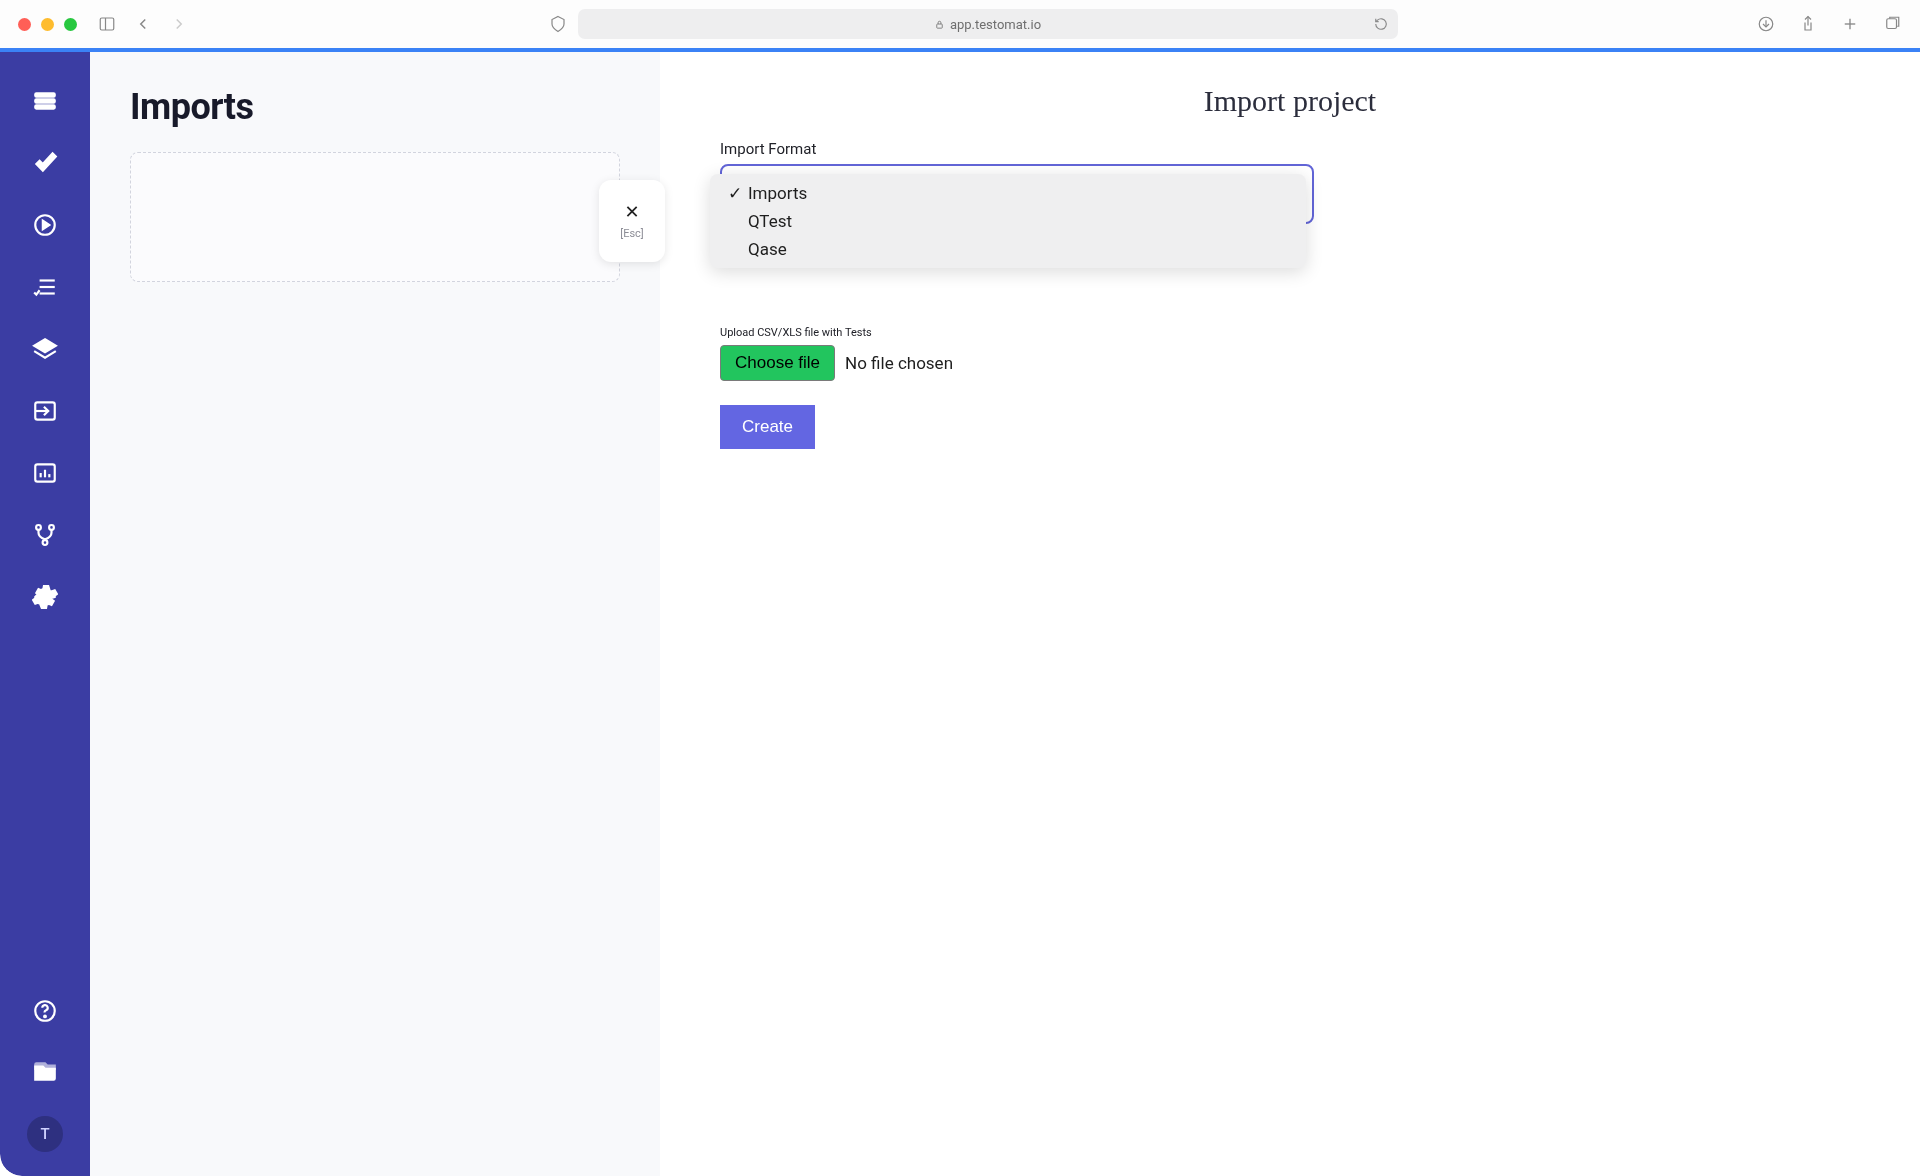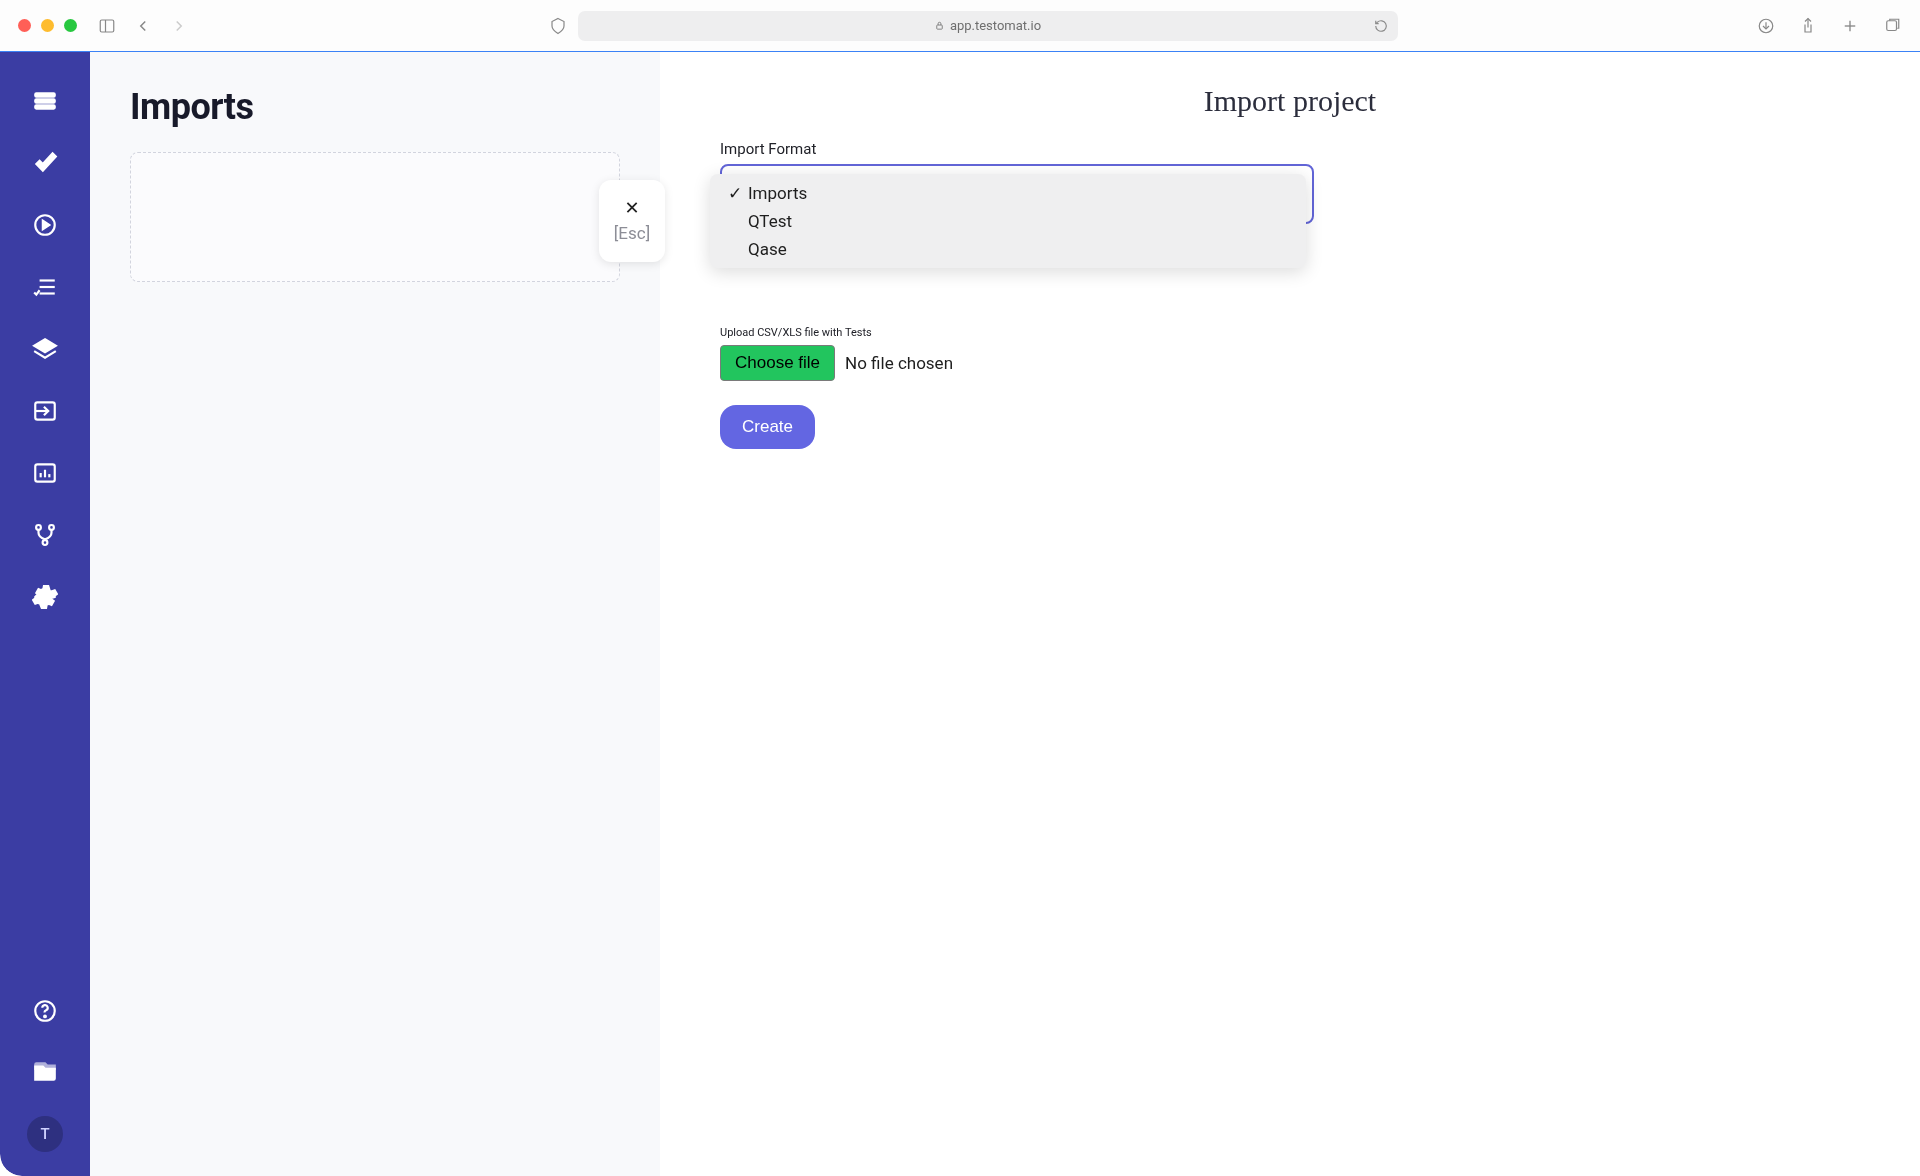--- a/index.html
+++ b/index.html
@@ -1,19 +1,19 @@
 <!DOCTYPE html>
 <html><head>
 <meta charset="utf-8">
 <style>
 * { margin: 0; padding: 0; box-sizing: border-box; }
 body { font-family: -apple-system, BlinkMacSystemFont, "Segoe UI", Roboto, sans-serif; background: #fff; width: 1920px; height: 1176px; position: relative; overflow: hidden; }
 
 
-.browser-chrome { height: 52px; background: #fdfdfd; border-bottom: 1px solid #3b82f6; display: flex; align-items: center; padding: 0 18px; gap: 10px; }
+.browser-chrome { height: 52px; background: #fdfdfd; border-bottom: 4px solid #3b82f6; display: flex; align-items: center; padding: 0 18px; gap: 10px; }
 .traffic-lights { display: flex; gap: 10px; margin-right: 10px; }
 .tl { width: 13px; height: 13px; border-radius: 50%; }
 .tl.red { background: #ff5f57; }
 .tl.yellow { background: #febc2e; }
 .tl.green { background: #28c840; }
 .chrome-icon { width: 20px; height: 20px; display: flex; align-items: center; justify-content: center; color: #888; }
 .chrome-icon svg { width: 18px; height: 18px; }
 .chrome-spacer-left { flex: 0 0 auto; display: flex; gap: 16px; align-items: center; margin-right: auto; }
 .url-area { flex: 0 0 auto; display: flex; align-items: center; gap: 10px; }
 .address-bar { width: 820px; height: 30px; background: #eeeeef; border-radius: 7px; display: flex; align-items: center; justify-content: center; font-size: 13px; color: #6f6f6f; position: relative; }
@@ -33,35 +33,35 @@
 .avatar { width: 36px; height: 36px; border-radius: 50%; background: #2e3080; color: #d0d2ff; display: flex; align-items: center; justify-content: center; font-size: 15px; font-weight: 500; }
 
 
 .left-panel { width: 570px; background: #f8f9fb; padding: 34px 40px; position: relative; }
 .page-title { font-size: 36px; font-weight: 700; color: #181a2a; letter-spacing: -0.5px; }
 .dashed-box { margin-top: 24px; border: 1px dashed #d2d4de; border-radius: 8px; height: 130px; width: 100%; background: #fbfbfd; }
 
 
 .close-float { position: absolute; left: 599px; top: 128px; width: 66px; height: 82px; background: #fff; border-radius: 12px; box-shadow: 0 2px 10px rgba(0,0,0,0.1); display: flex; flex-direction: column; align-items: center; justify-content: center; gap: 6px; z-index: 5; }
 .close-x { font-size: 18px; color: #1f1f1f; line-height: 1; }
-.close-esc { font-size: 17px; color: #8c8d96; }
+.close-esc { font-size: 11px; color: #8c8d96; }
 
 
 .right-panel { flex: 1; background: #fff; padding: 32px 60px; position: relative; }
 .modal-title { font-size: 30px; font-weight: 500; color: #2b2d3c; text-align: center; margin-bottom: 22px; font-family: Liberation Serif, serif; }
 .field-label { font-size: 15px; color: #212229; margin-bottom: 6px; }
 .select-box { width: 594px; height: 60px; border: 2px solid #6265d7; border-radius: 8px; background: #fff; position: relative; }
 .dropdown { position: absolute; top: 100%; margin-top: -48px; left: -12px; width: 596px; background: #efeff0; border-radius: 8px; box-shadow: 0 4px 18px rgba(0,0,0,0.14); z-index: 20; padding: 5px 0; }
 .dropdown-item { padding: 4px 18px; font-size: 17px; color: #1e1e1e; cursor: pointer; display: flex; align-items: center; gap: 8px; }
 .dropdown-item .chk { width: 12px; display: inline-block; }
 .upload-label { font-size: 11px; color: #212229; margin-top: 102px; }
 .file-row { display: flex; align-items: center; gap: 10px; margin-top: 6px; }
 .choose-btn { border: 1px solid #7a7a7a; background: #22c55e; padding: 7px 14px; font-size: 17px; border-radius: 4px; cursor: pointer; }
 .no-file { font-size: 17px; color: #1e1e1e; }
-.create-btn { margin-top: 24px; background: #6366e2; color: #fff; border: none; padding: 12px 22px; font-size: 17px; border-radius: 16px; cursor: pointer; }
+.create-btn { margin-top: 24px; background: #6366e2; color: #fff; border: none; padding: 12px 22px; font-size: 17px; border-radius: 0; cursor: pointer; }
 </style>
 </head>
 <body>
 
 <div class="browser-chrome">
   <div class="traffic-lights">
     <div class="tl red"></div>
     <div class="tl yellow"></div>
     <div class="tl green"></div>
   </div>

